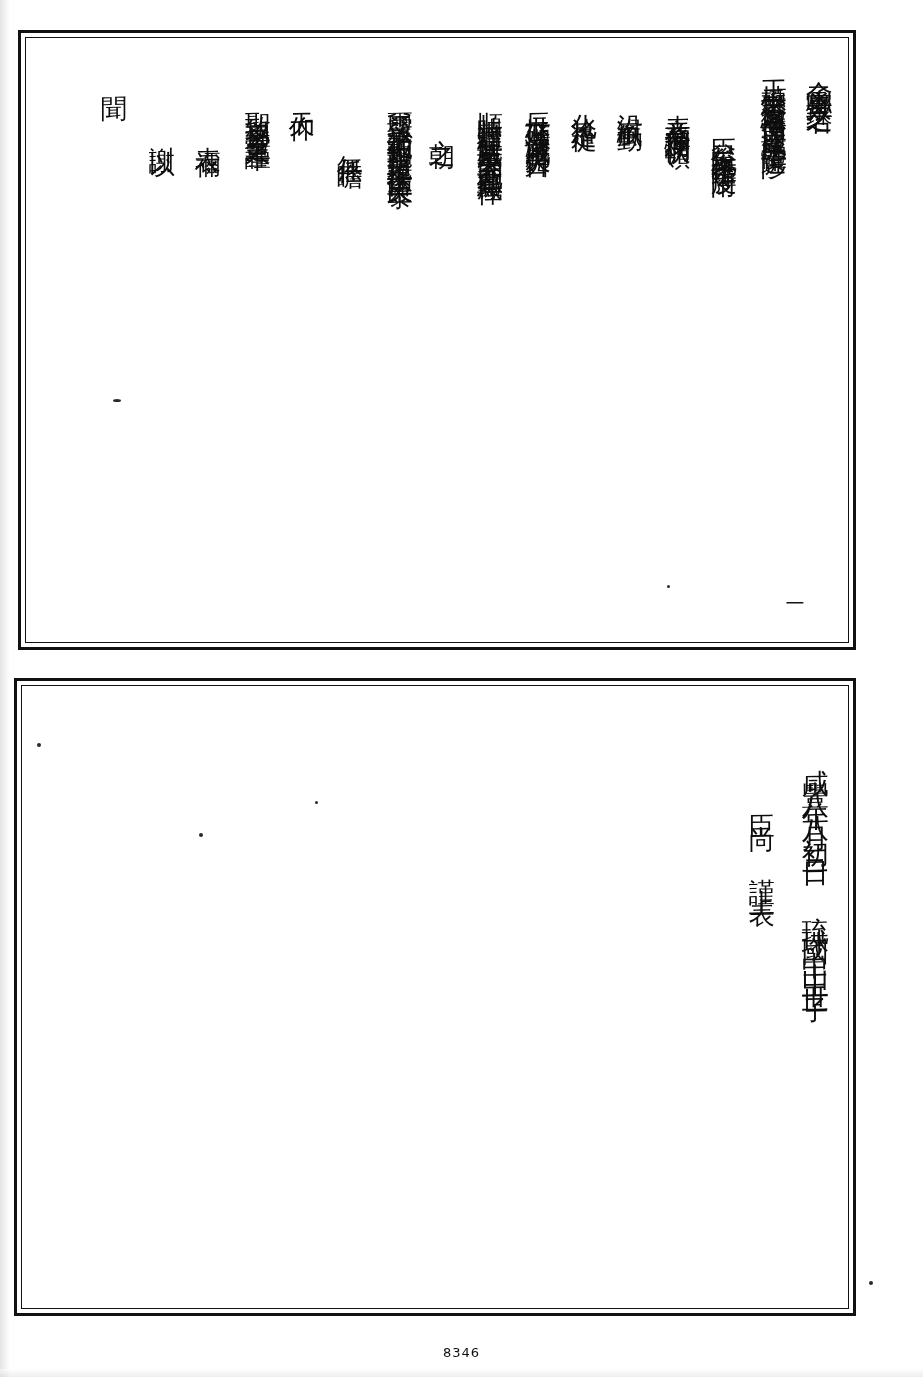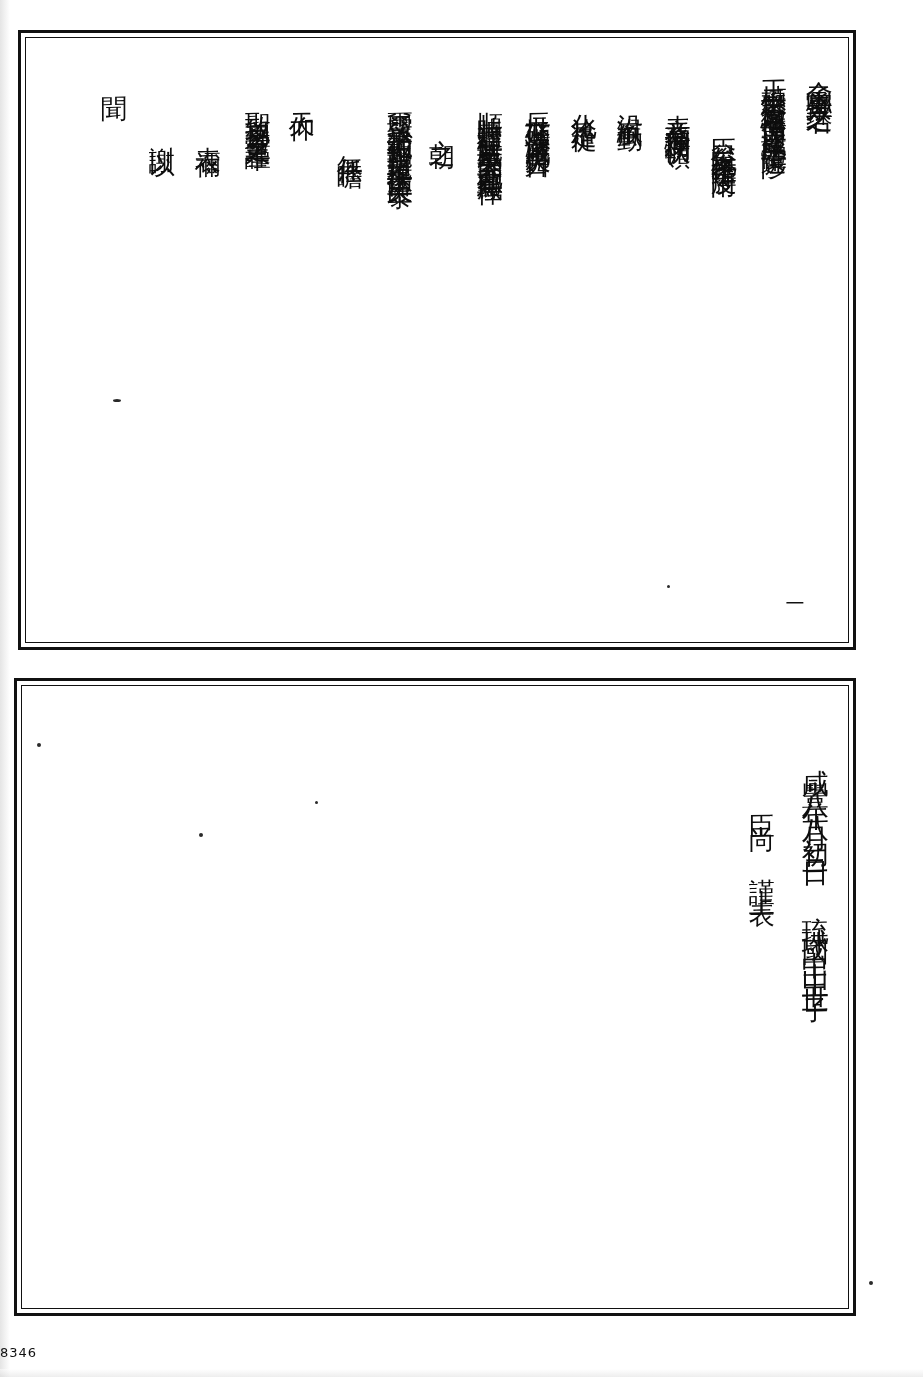--- a/index.html
+++ b/index.html
@@ -75,20 +75,21 @@
     writing-mode: vertical-rl;
     color: #111;
   }
 
   
   #folio {
     position: absolute;
     left: 0;
     top: 1345px;
     width: 923px;
+    text-align: center;
     font-family: "DejaVu Sans", sans-serif;
     font-size: 13px;
     letter-spacing: 1px;
     color: #111111;
   }
 
   
   .speck {
     position: absolute;
     background: #2a2a2a;

